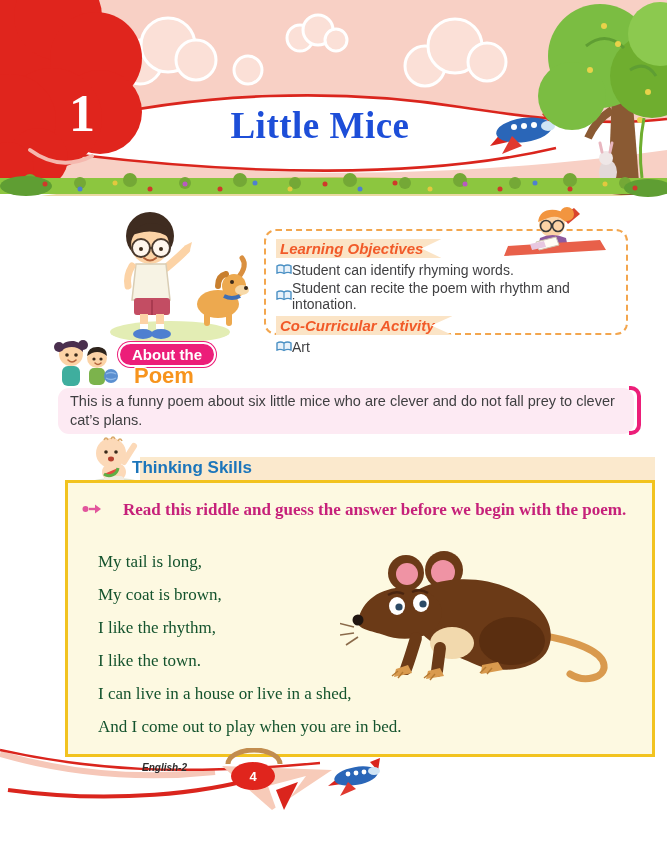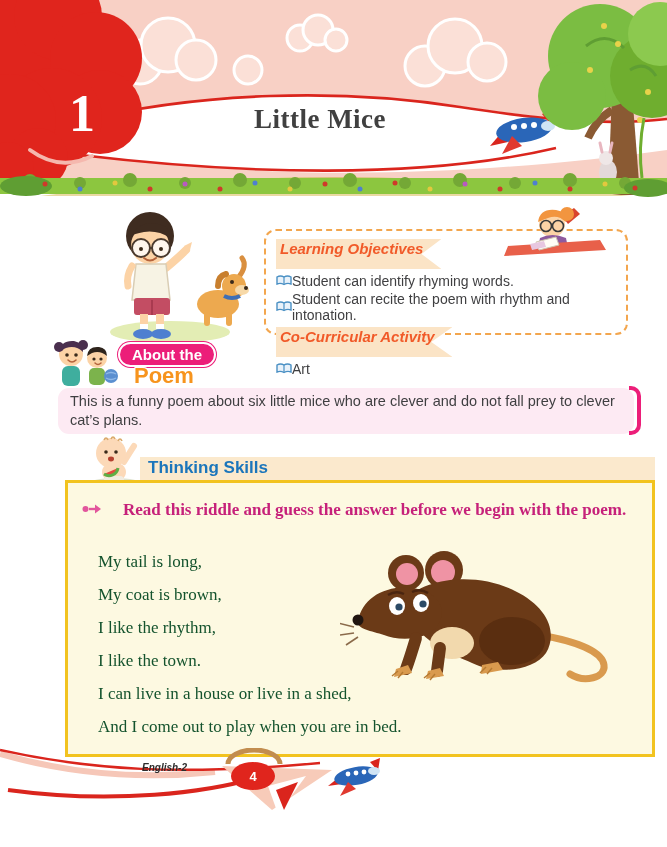--- a/index.html
+++ b/index.html
@@ -5,29 +5,29 @@
   * { margin:0; padding:0; box-sizing:border-box; }
   body { background:#e9e9e9; font-family:"Liberation Sans", sans-serif; }
   .page { position:relative; width:667px; height:847px; background:#fff; overflow:hidden; margin:0 auto; }
 
   
   .header { position:absolute; left:0; top:0; width:667px; height:197px; }
   .header svg { position:absolute; left:0; top:0; }
   .chapter-num { position:absolute; left:58px; top:84px; width:48px; text-align:center;
                  font-family:"Liberation Serif", serif; font-weight:bold; font-size:52px; color:#fff; }
   .chapter-title { position:absolute; left:170px; top:104px; width:300px; text-align:center;
-                   font-family:"Liberation Serif", serif; font-weight:bold; font-size:27px;
-                   color:#404040; letter-spacing:.5px; }
+                   font-family:"Liberation Serif", serif; font-weight:bold; font-size:37px;
+                   color:#1d4ed8; letter-spacing:.5px; }
 
   
   .boy-wrap { position:absolute; left:92px; top:206px; width:172px; height:140px; }
   .obj-box { position:absolute; left:264px; top:229px; width:364px; height:106px;
              border:2px dashed #f3a64e; border-radius:12px; padding:6px 10px 4px 10px; background:#fff; }
   .obj-title { display:inline-block; font-style:italic; font-weight:bold; font-size:15px; color:#f15a29;
-               background:#fbe4c6; padding:1px 18px 12px 4px; margin:2px 0 2px 0;
+               background:#fbe4c6; padding:1px 18px 1px 4px; margin:2px 0 2px 0;
                clip-path:polygon(0 0,100% 0,88% 50%,100% 100%,0 100%); }
   .obj-item { display:flex; align-items:center; font-size:14px; color:#3f3f41; margin:2px 0; }
   .obj-item svg { flex:0 0 auto; }
   .girl-wrap { position:absolute; left:500px; top:204px; width:115px; height:64px; }
 
   
   .kids-wrap { position:absolute; left:52px; top:336px; width:70px; height:56px; }
   .about-badge { position:absolute; left:118px; top:342px; width:98px; height:25px; background:#ec1e79;
                  border-radius:13px; color:#fff; font-weight:bold; font-size:15px;
                  display:flex; align-items:center; justify-content:center; border:2px solid #fff;
@@ -35,21 +35,21 @@
   .about-poem-word { position:absolute; left:134px; top:363px; font-size:22px; font-weight:bold; color:#f7941d;
                      text-shadow:-1px -1px 0 #fff,1px -1px 0 #fff,-1px 1px 0 #fff,1px 1px 0 #fff; }
   .about-panel { position:absolute; left:58px; top:388px; width:576px; height:46px; background:#fdeaf3;
                  padding:4px 12px; font-size:14.5px; line-height:19px; color:#3f3f41;border-radius:11px; }
   .about-bracket { position:absolute; left:629px; top:386px; width:12px; height:49px;
                    border:4px solid #ec1e79; border-left:none; border-radius:0 10px 10px 0; }
 
   
   .baby-wrap { position:absolute; left:84px; top:434px; width:62px; height:58px; }
   .skills-bar { position:absolute; left:140px; top:457px; width:515px; height:23px; background:#fbe9cd; }
-  .skills-title { position:absolute; left:148px; top:458px; font-size:17px; font-weight:bold; color:#1b75bb; }
+  .skills-title { position:absolute; left:132px; top:458px; font-size:17px; font-weight:bold; color:#1b75bb; }
   .riddle-box { position:absolute; left:65px; top:480px; width:590px; height:277px; background:#fdf9e1;
                 border:3px solid #f2c31f; }
   .riddle-instruction { position:absolute; left:14px; top:14px; width:545px; display:flex; gap:21px;
                         font-family:"Liberation Serif", serif; font-weight:bold; font-size:17px;
                         line-height:25px; color:#c6217a; }
   .riddle-instruction svg { margin-top:6px; flex:0 0 auto; }
   .riddle-lines { position:absolute; left:30px; top:62px; font-family:"Liberation Serif", serif;
                   font-size:17px; color:#14532d; }
   .riddle-lines p { height:33px; line-height:33px; }
   .mouse-wrap { position:absolute; left:272px; top:60px; width:280px; height:160px; }

